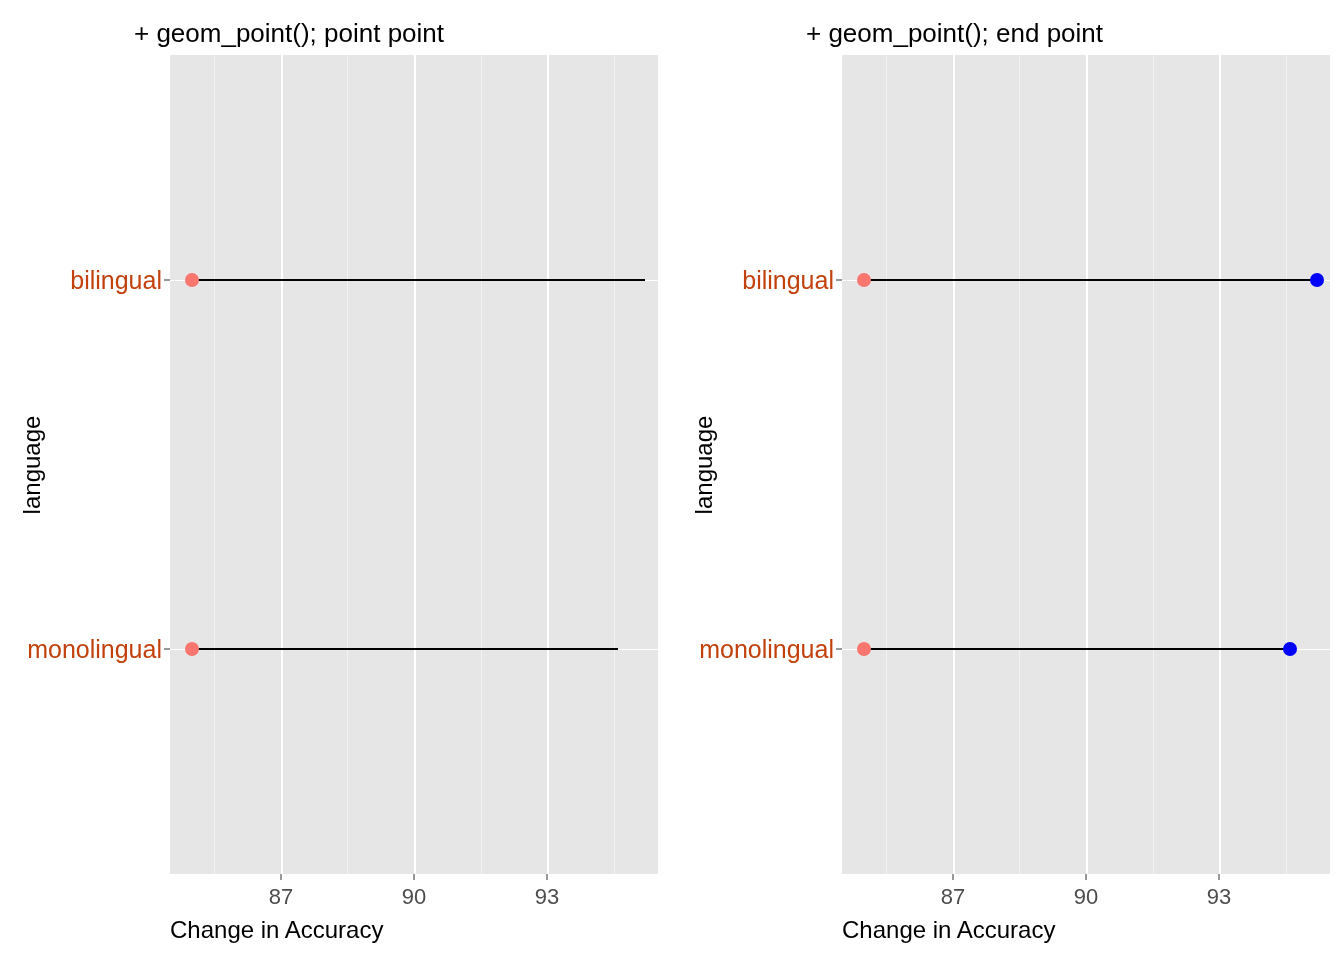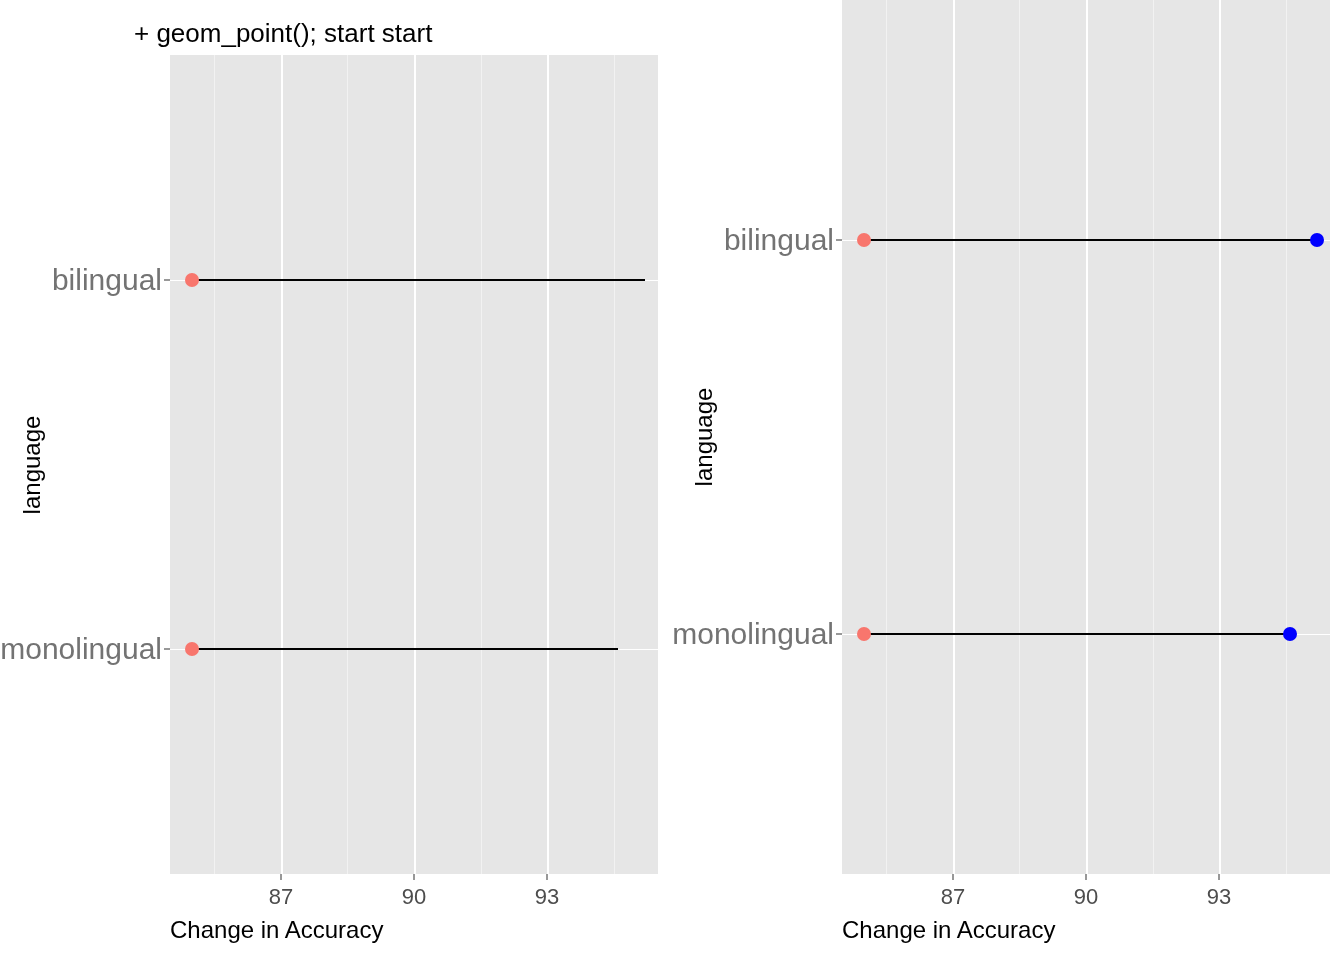--- a/index.html
+++ b/index.html
@@ -50,22 +50,22 @@
     white-space: nowrap;
   }
   .ytick-col {
     width: 120px;
     position: relative;
   }
   .ytick {
     position: absolute;
     right: 8px;
     transform: translateY(-50%);
-    font-size: 30px;
-    color: #737373;
+    font-size: 25px;
+    color: #c2410c;
     white-space: nowrap;
     text-align: center;
   }
   .ytick-mark {
     position: absolute;
     right: 0;
     width: 6px;
     height: 1px;
     background: #333;
     transform: translateY(-0.5px);
@@ -140,21 +140,21 @@
     font-size: 24px;
     margin-left: 156px;
   }
 </style>
 </head>
 <body>
 
 <div class="figure">
 
   <div class="facet">
-    <div class="title">+ geom_point(); start start</div>
+    <div class="title">+ geom_point(); point point</div>
     <div class="plot-row">
       <div class="ylab-wrap">
         <div class="ylab">language</div>
       </div>
       <div class="ytick-col">
         <div class="ytick" style="top:27.5%;">bilingual</div>
         <div class="ytick-mark" style="top:27.5%;"></div>
         <div class="ytick" style="top:72.5%;">monolingual</div>
         <div class="ytick-mark" style="top:72.5%;"></div>
       </div>
@@ -184,20 +184,21 @@
           <div class="xtick-mark" style="left: 50%;"></div>
           <div class="xtick" style="left: 50%;">90</div>
           <div class="xtick-mark" style="left: 77.2727%;"></div>
           <div class="xtick" style="left: 77.2727%;">93</div>
         </div>
     </div>
     <div class="xlab-row">Change in Accuracy</div>
   </div>
 
   <div class="facet">
+    <div class="title">+ geom_point(); end point</div>
     <div class="plot-row">
       <div class="ylab-wrap">
         <div class="ylab">language</div>
       </div>
       <div class="ytick-col">
         <div class="ytick" style="top:27.5%;">bilingual</div>
         <div class="ytick-mark" style="top:27.5%;"></div>
         <div class="ytick" style="top:72.5%;">monolingual</div>
         <div class="ytick-mark" style="top:72.5%;"></div>
       </div>

